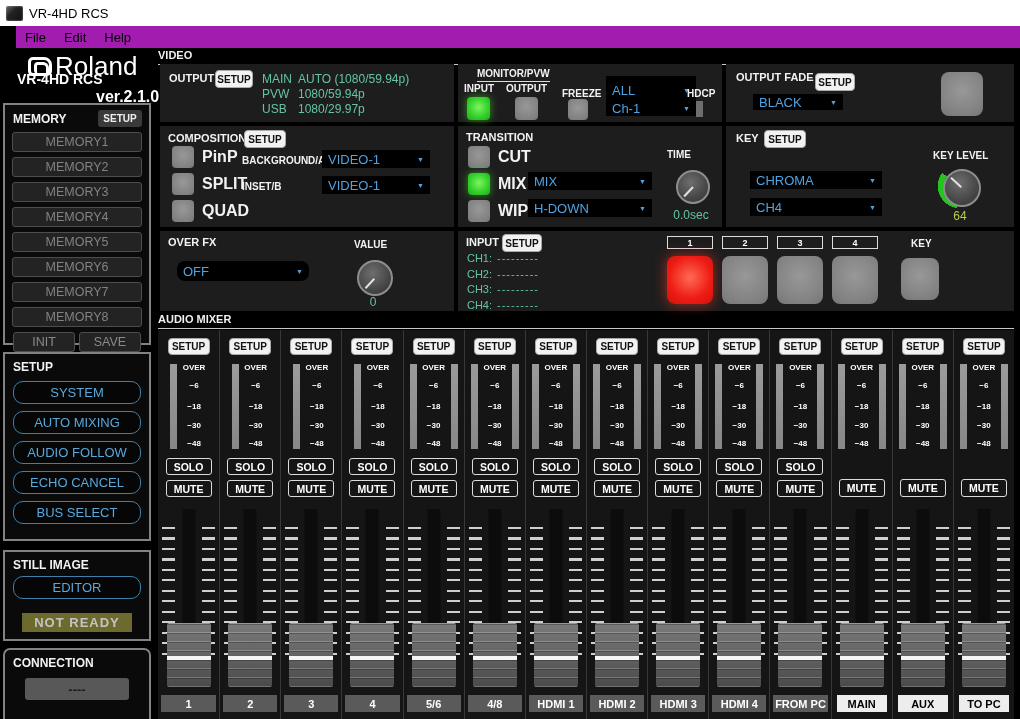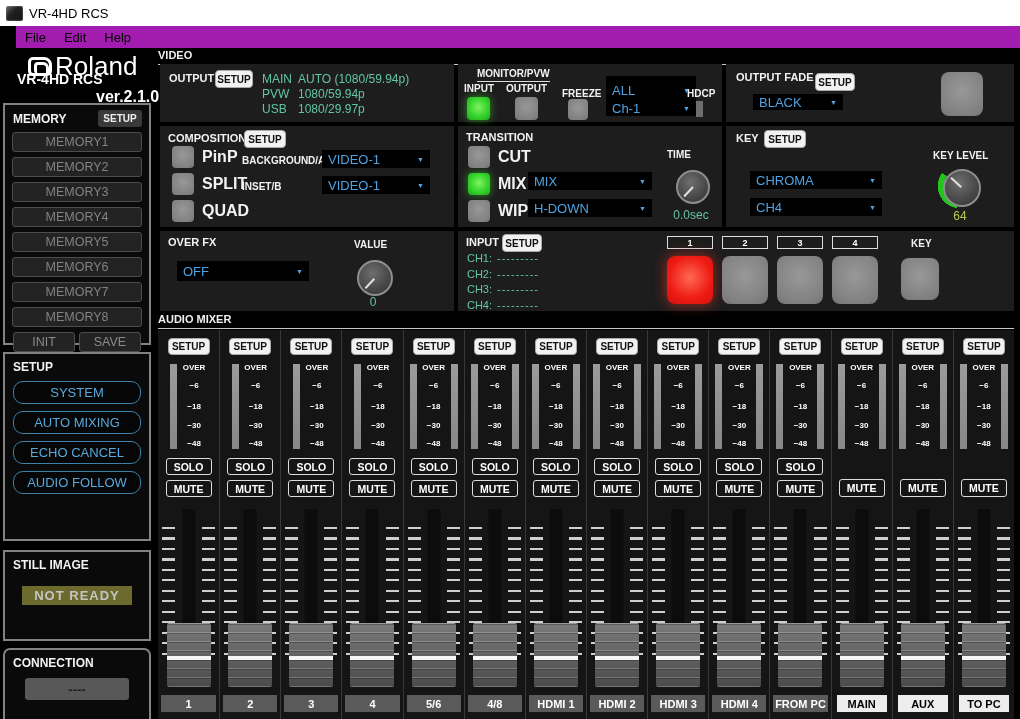--- a/index.html
+++ b/index.html
@@ -144,27 +144,29 @@
     <span class="mem-sm">INIT</span>
     <span class="mem-sm">SAVE</span>
   </div>
 </div>
 
 <div class="side-panel" style="top:352px;height:189px;">
   <div class="side-head">SETUP</div>
   <div>
       <div class="blue-btn">SYSTEM</div>
       <div class="blue-btn">AUTO MIXING</div>
+      <div class="blue-btn">AUDIO FOLLOW</div>
       <div class="blue-btn">ECHO CANCEL</div>
-      <div class="blue-btn">AUDIO FOLLOW</div>
+      <div class="blue-btn">BUS SELECT</div>
     </div>
 </div>
 
 <div class="side-panel" style="top:550px;height:91px;">
   <div class="side-head">STILL IMAGE</div>
+  <div class="blue-btn" style="margin-top:4px;">EDITOR</div>
   <div class="not-ready">NOT READY</div>
 </div>
 
 <div class="side-panel" style="top:648px;height:87px;border-radius:7px;">
   <div class="side-head">CONNECTION</div>
   <div class="conn-btn">----</div>
 </div>
 
 <div class="section-title" style="top:49px;">VIDEO</div>
 
@@ -291,21 +293,21 @@
   <div class="small-label" style="left:207px;top:24px;">KEY LEVEL</div>
   <div class="knob-arc" style="left:211px;top:37px;width:46px;height:46px;"></div>
   <div class="knob" style="left:217px;top:43px;width:34px;height:34px;--a:-47deg;">
       <div class="ptr"></div>
     </div>
   <div class="abs" style="left:204px;top:83px;width:60px;text-align:center;font-size:12px;color:#b2cf4e;">64</div>
 </div>
 
 <div class="panel" style="left:160px;top:231px;width:294px;height:80px;">
   <div class="p-title" style="left:8px;top:5px;">OVER FX</div>
-  <div class="dd" style="left:17px;top:30px;width:120px;height:20px;">
+  <div class="dd" style="left:17px;top:30px;width:120px;height:20px;border-radius:8px;">
     <span>OFF</span>
       <span class="arr">▼</span>
   </div>
   <div class="small-label" style="left:194px;top:8px;">VALUE</div>
   <div class="knob" style="left:197px;top:29px;width:32px;height:32px;--a:-137deg;">
       <div class="ptr"></div>
     </div>
   <div class="abs teal" style="left:183px;top:64px;width:60px;text-align:center;font-size:12px;">0</div>
 </div>
 

